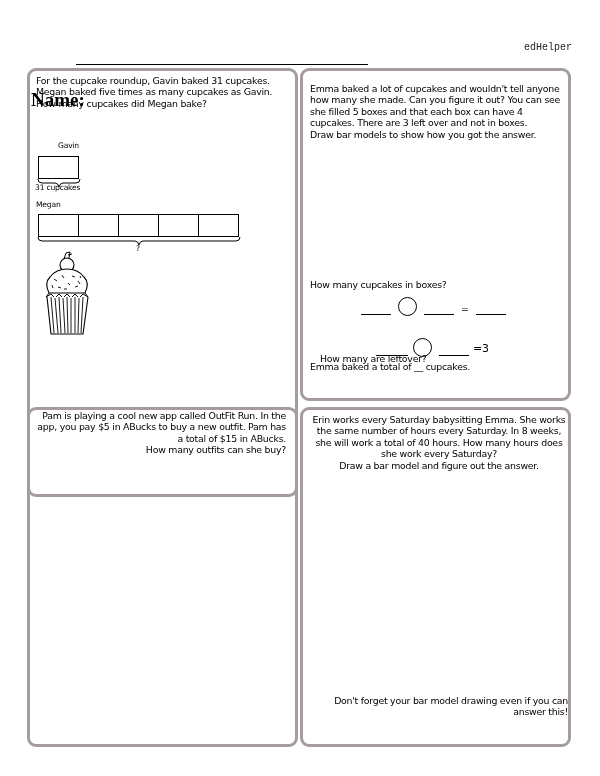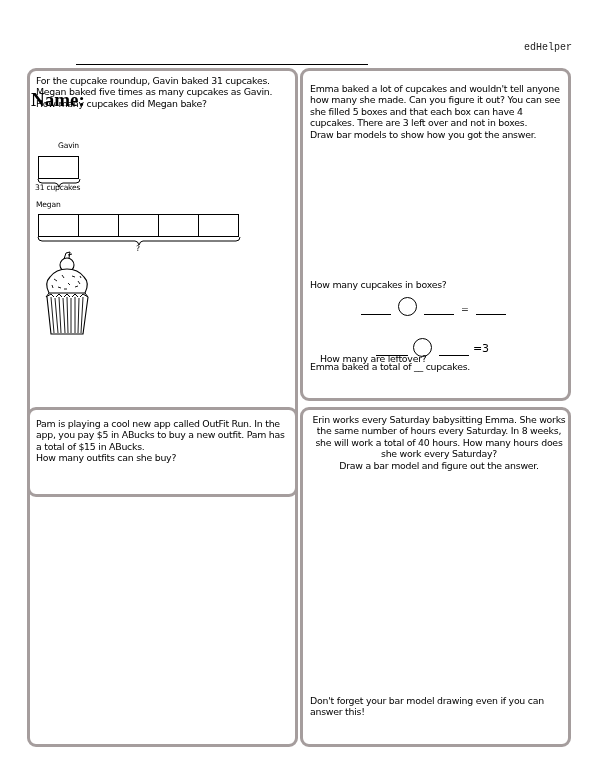--- a/index.html
+++ b/index.html
@@ -68,21 +68,21 @@
   <div class="blank" style="left:173px;top:243px;width:30px;"></div>
   <div class="txt" style="left:17px;top:250px;margin-top:32px;">How many are leftover?</div>
   <div class="blank" style="left:73px;top:284px;width:32px;"></div>
   <div class="circle" style="left:110px;top:267px;"></div>
   <div class="blank" style="left:136px;top:284px;width:30px;"></div>
   <div class="txt" style="left:170px;top:272px;font-size:11px;">=3</div>
   <div class="txt" style="left:7px;top:290px;">Emma baked a total of __ cupcakes.</div>
 </div>
 
 <div class="panel p-bl">
-  <div class="txt" style="left:6px;top:8px;width:250px;">Pam is playing a cool new app called OutFit Run.  In the app, you pay $5 in ABucks to buy a new outfit.  Pam has a total of $15 in ABucks.
+  <div class="txt" style="left:6px;top:0;width:250px;text-align:right;">Pam is playing a cool new app called OutFit Run.  In the app, you pay $5 in ABucks to buy a new outfit.  Pam has a total of $15 in ABucks.
 How many outfits can she buy?</div>
 </div>
 
 <div class="panel p-br">
   <div class="txt" style="left:7px;top:4px;width:258px;text-align:center;">Erin works every Saturday babysitting Emma.  She works the same number of hours every Saturday.  In 8 weeks, she will work a total of 40 hours.  How many hours does she work every Saturday?
 Draw a bar model and figure out the answer.</div>
-  <div class="txt" style="left:7px;top:285px;width:258px;">Don't forget your bar model drawing even if you can answer this!</div>
+  <div class="txt" style="left:7px;top:285px;width:258px;text-align:right;">Don't forget your bar model drawing even if you can answer this!</div>
 </div>
 
 </body></html>

